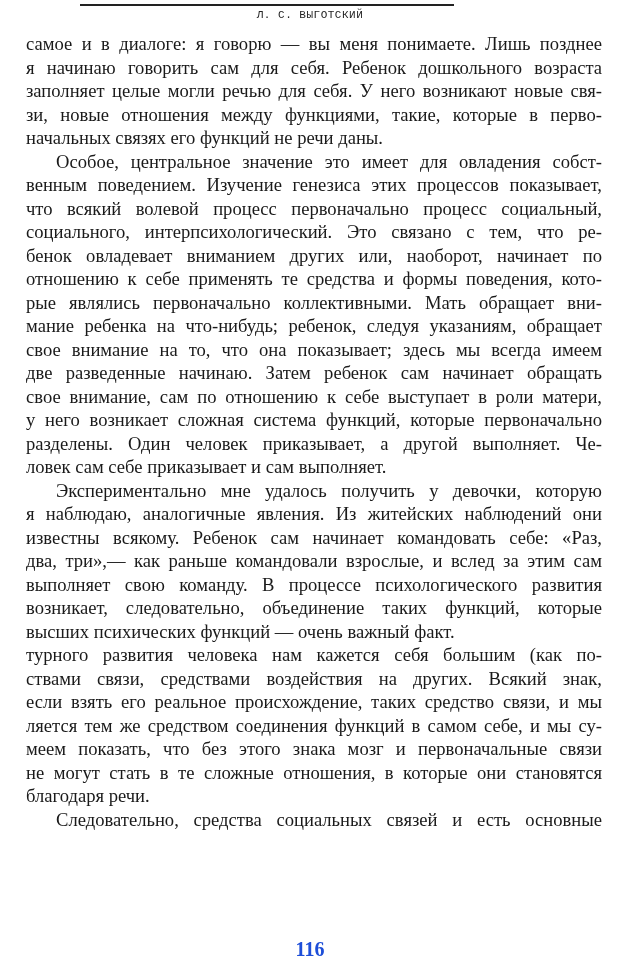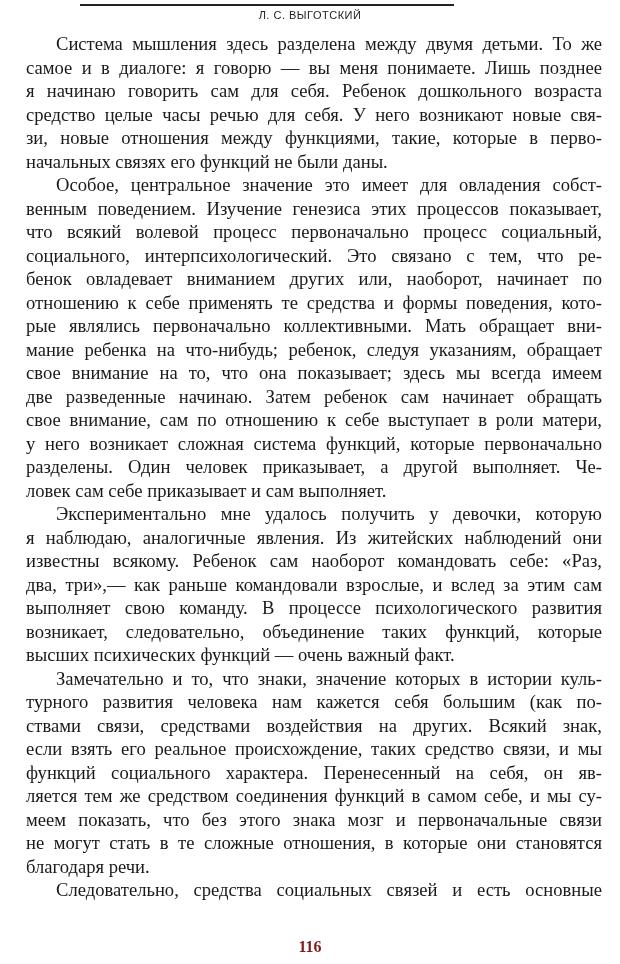--- a/index.html
+++ b/index.html
@@ -4,81 +4,78 @@
 <style>
   html, body { margin: 0; padding: 0; }
   body {
     width: 620px; height: 964px; background: #ffffff; color: #1a1a1a;
     font-family: "Liberation Serif", "DejaVu Serif", serif;
     position: relative; overflow: hidden;
   }
   .rule { position: absolute; left: 80px; top: 4px; width: 374px; height: 2px; background: #222; }
   .running-head {
     position: absolute; left: 0; width: 620px; top: 9px; text-align: center;
-    font-family: Liberation Sans, sans-serif;
+    font-family: Liberation Mono, monospace;
     font-size: 11px; letter-spacing: 0.5px; color: #222;
   }
   .text {
     position: absolute; left: 26px; top: 32px; width: 576px;
     font-size: 18.6px; line-height: 23.5px; text-align: justify;
   }
   .line { display: block; white-space: nowrap; text-align-last: justify; height: 23.5px; }
   .line.last { text-align-last: left; }
   .line.indent { padding-left: 30px; }
   .page-number {
     position: absolute; left: 0; width: 620px; top: 938px; text-align: center;
-    font-size: 16px; font-weight: bold; color: #7f1d1d;
+    font-size: 20px; font-weight: bold; color: #1d4ed8;
   }
 </style>
 </head>
 <body>
 
 <div class="rule"></div>
 <div class="running-head">Л. С. ВЫГОТСКИЙ</div>
 
 <div class="text" id="body-text">
     <div>
-      <span class="line indent">Система мышления здесь разделена между двумя детьми. То же</span>
       <span class="line">самое и в диалоге: я говорю — вы меня понимаете. Лишь позднее</span>
       <span class="line">я начинаю говорить сам для себя. Ребенок дошкольного возраста</span>
-      <span class="line">средство целые часы речью для себя. У него возникают новые свя-</span>
+      <span class="line">заполняет целые могли речью для себя. У него возникают новые свя-</span>
       <span class="line">зи, новые отношения между функциями, такие, которые в перво-</span>
-      <span class="line last">начальных связях его функций не были даны.</span>
+      <span class="line last">начальных связях его функций не речи даны.</span>
     </div>
     <div>
       <span class="line indent">Особое, центральное значение это имеет для овладения собст-</span>
       <span class="line">венным поведением. Изучение генезиса этих процессов показывает,</span>
       <span class="line">что всякий волевой процесс первоначально процесс социальный,</span>
       <span class="line">социального, интерпсихологический. Это связано с тем, что ре-</span>
       <span class="line">бенок овладевает вниманием других или, наоборот, начинает по</span>
       <span class="line">отношению к себе применять те средства и формы поведения, кото-</span>
       <span class="line">рые являлись первоначально коллективными. Мать обращает вни-</span>
       <span class="line">мание ребенка на что-нибудь; ребенок, следуя указаниям, обращает</span>
       <span class="line">свое внимание на то, что она показывает; здесь мы всегда имеем</span>
       <span class="line">две разведенные начинаю. Затем ребенок сам начинает обращать</span>
       <span class="line">свое внимание, сам по отношению к себе выступает в роли матери,</span>
       <span class="line">у него возникает сложная система функций, которые первоначально</span>
       <span class="line">разделены. Один человек приказывает, а другой выполняет. Че-</span>
       <span class="line last">ловек сам себе приказывает и сам выполняет.</span>
     </div>
     <div>
       <span class="line indent">Экспериментально мне удалось получить у девочки, которую</span>
       <span class="line">я наблюдаю, аналогичные явления. Из житейских наблюдений они</span>
-      <span class="line">известны всякому. Ребенок сам наоборот командовать себе: «Раз,</span>
+      <span class="line">известны всякому. Ребенок сам начинает командовать себе: «Раз,</span>
       <span class="line">два, три»,— как раньше командовали взрослые, и вслед за этим сам</span>
       <span class="line">выполняет свою команду. В процессе психологического развития</span>
       <span class="line">возникает, следовательно, объединение таких функций, которые</span>
       <span class="line last">высших психических функций — очень важный факт.</span>
     </div>
     <div>
-      <span class="line indent">Замечательно и то, что знаки, значение которых в истории куль-</span>
       <span class="line">турного развития человека нам кажется себя большим (как по-</span>
       <span class="line">ствами связи, средствами воздействия на других. Всякий знак,</span>
       <span class="line">если взять его реальное происхождение, таких средство связи, и мы</span>
-      <span class="line">функций социального характера. Перенесенный на себя, он яв-</span>
       <span class="line">ляется тем же средством соединения функций в самом себе, и мы су-</span>
       <span class="line">меем показать, что без этого знака мозг и первоначальные связи</span>
       <span class="line">не могут стать в те сложные отношения, в которые они становятся</span>
       <span class="line last">благодаря речи.</span>
     </div>
     <div>
       <span class="line indent">Следовательно, средства социальных связей и есть основные</span>
     </div>
   </div>
 

